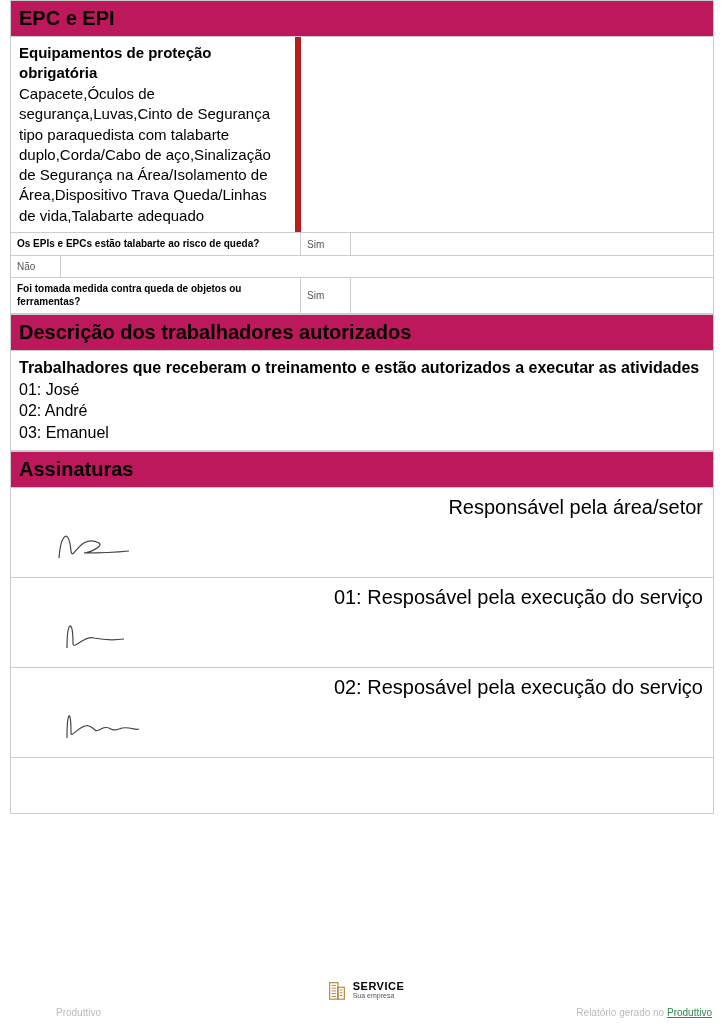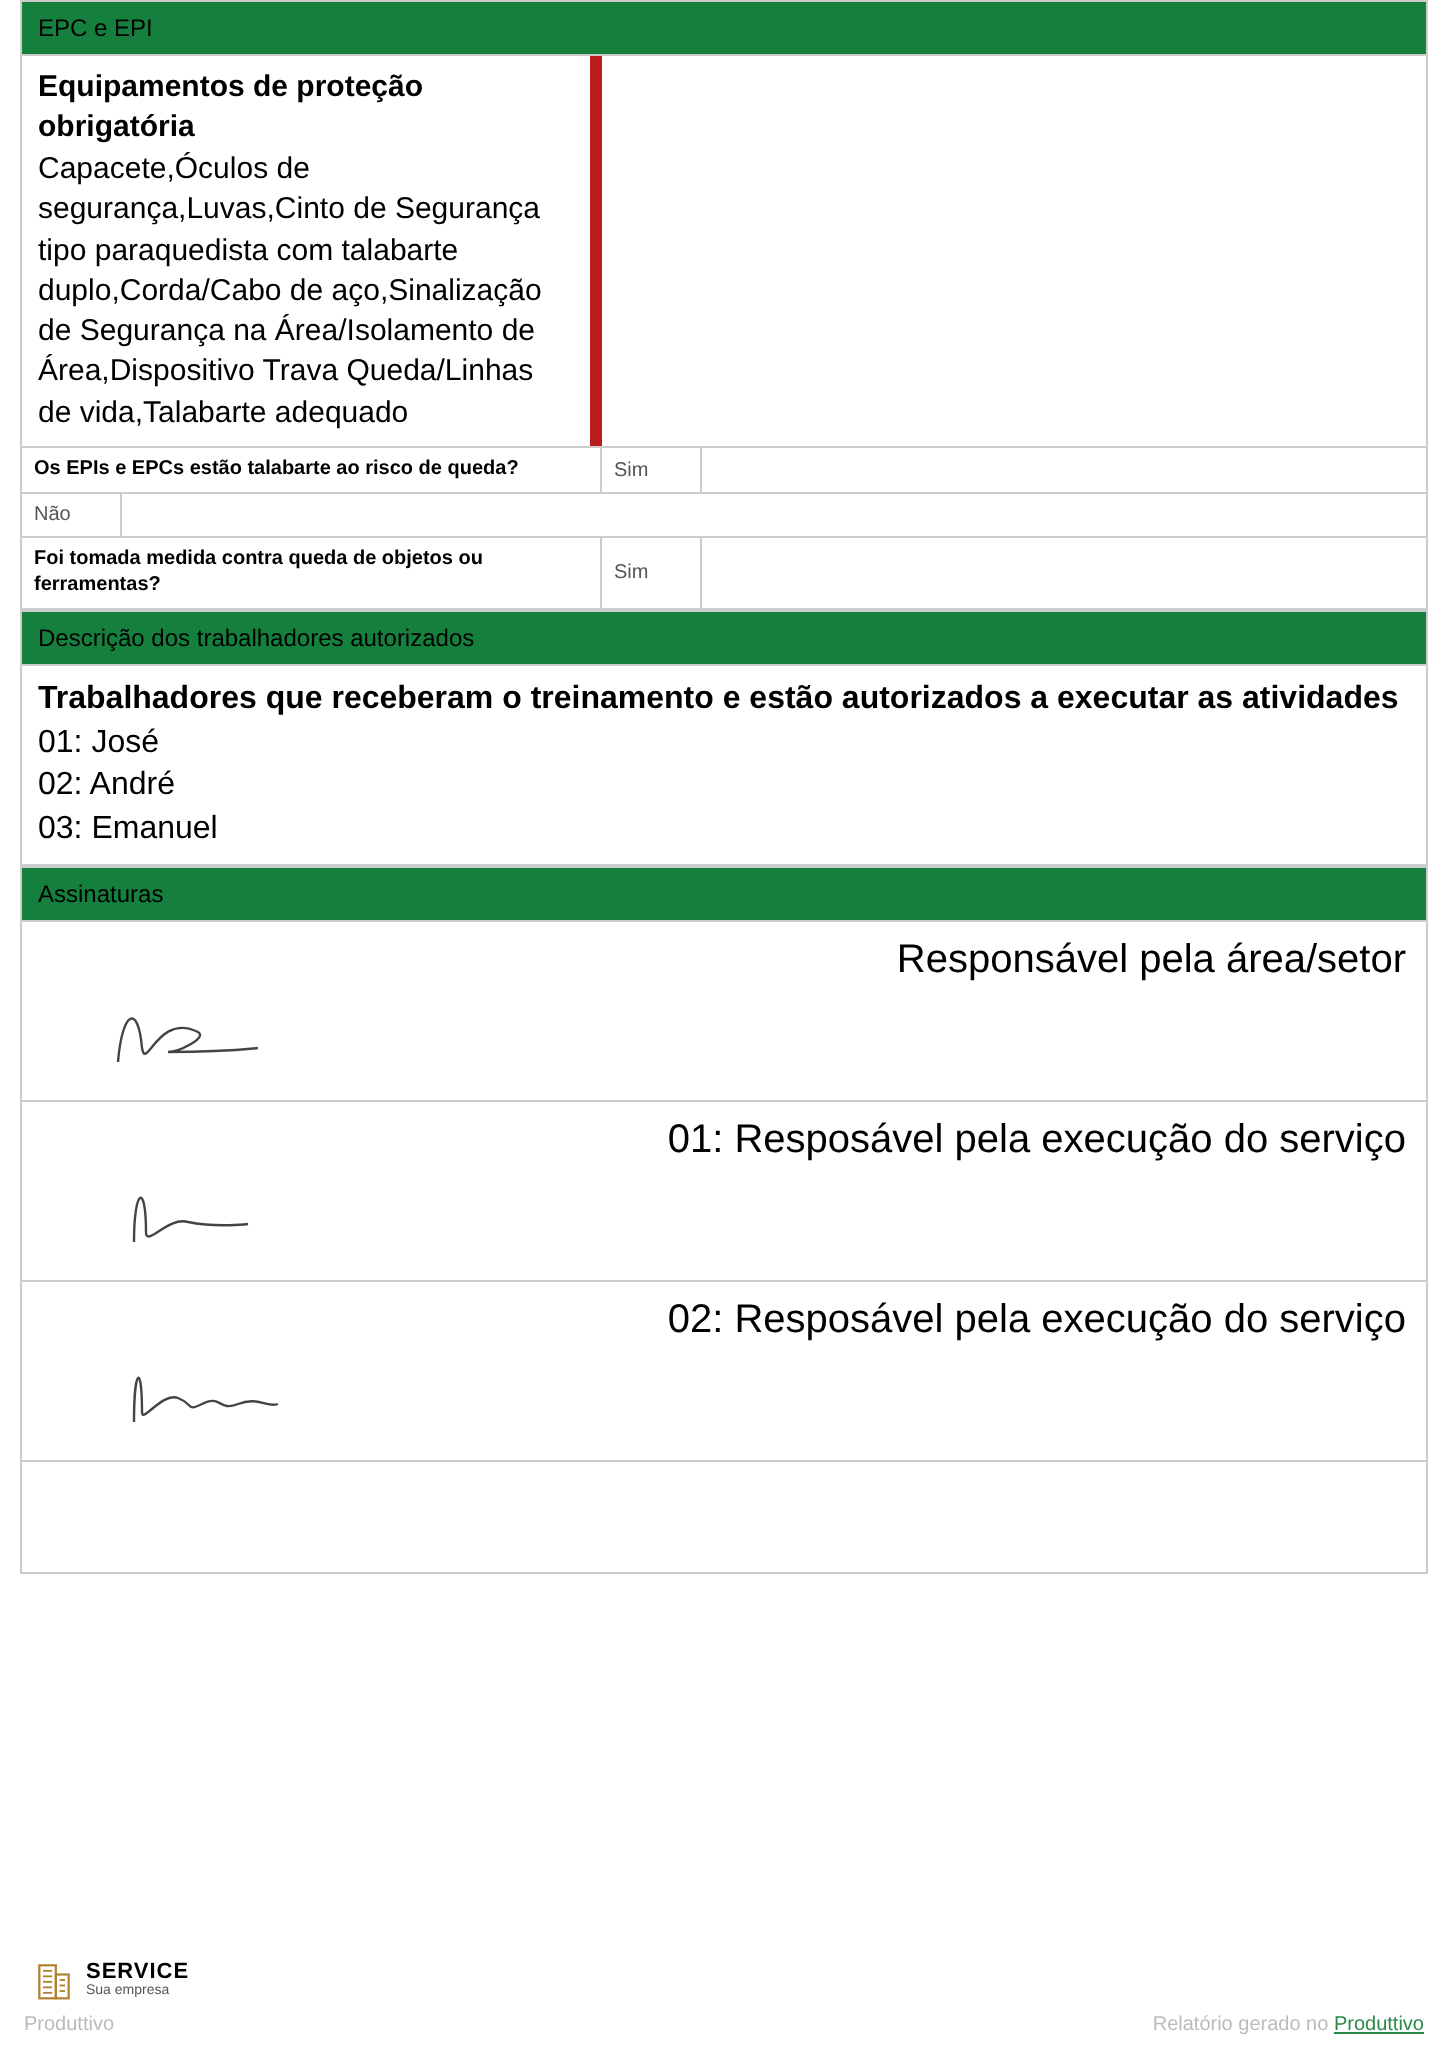--- a/index.html
+++ b/index.html
@@ -9,25 +9,25 @@
     height: 1024px;
     background: #fff;
     position: relative;
     color: #000;
   }
   .page {
     width: 704px;
     margin: 0 auto;
   }
   .section-header {
-    background: #15803d;
+    background: #be185d;
     border: 1px solid #ccc;
     padding: 6px 8px;
-    font-weight: normal;
-    font-size: 12px;
+    font-weight: bold;
+    font-size: 20px;
   }
   .epc-block {
     border: 1px solid #ccc;
     border-top: none;
     display: flex;
   }
   .epc-left {
     width: 290px;
     padding: 6px 8px;
     border-right: 6px solid #b91c1c;
@@ -97,20 +97,21 @@
     bottom: 6px;
     left: 10px;
     right: 10px;
   }
   .footer-logo {
     display: flex;
     align-items: center;
     gap: 5px;
     margin-bottom: 6px;
     margin-left: 6px;
+    justify-content: center;
   }
   .footer-logo-text {
     display: flex;
     flex-direction: column;
     line-height: 1;
   }
   .footer-logo-text .big {
     font-weight: bold;
     font-size: 11px;
     letter-spacing: 0.5px;
@@ -118,20 +119,21 @@
   .footer-logo-text .small {
     font-size: 7px;
     color: #555;
   }
   .footer-bottom {
     display: flex;
     justify-content: space-between;
     font-size: 10px;
     color: #bbb;
     padding: 0 2px;
+    margin-left: 44px;
   }
   .footer-bottom a {
     color: #2a8a4a;
     text-decoration: underline;
   }
   .building-icon svg { display:block; }
 </style>
 </head>
 <body>
 

